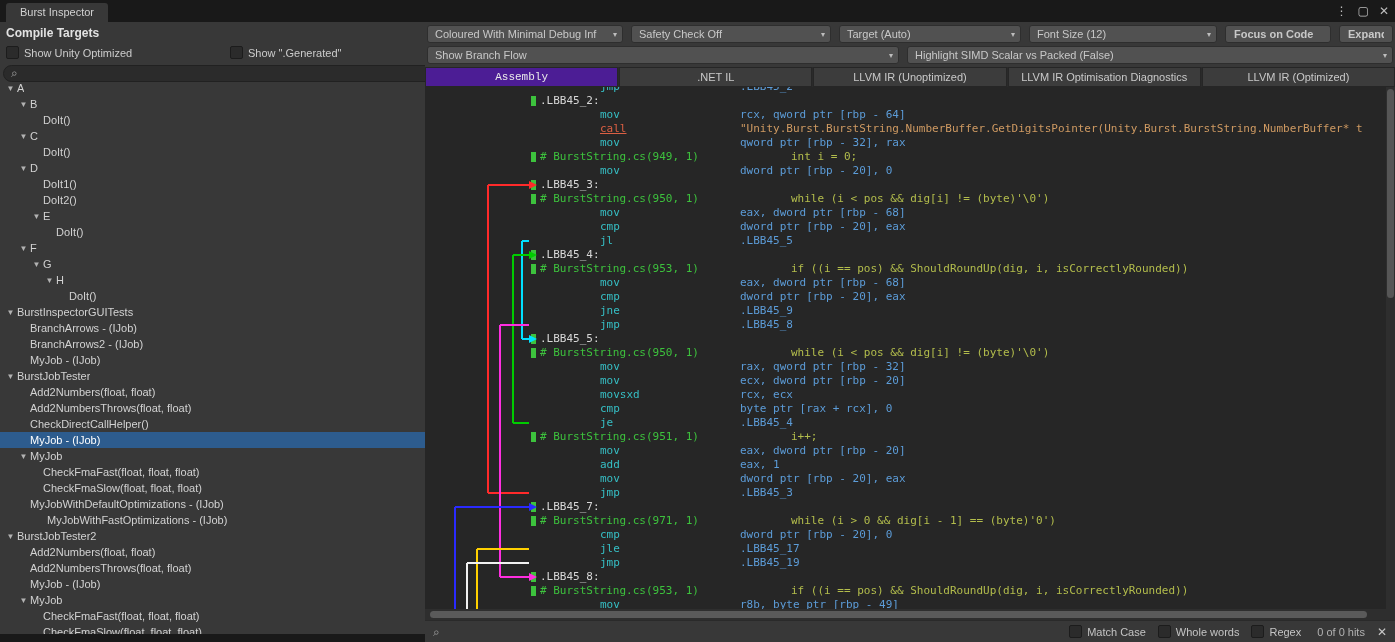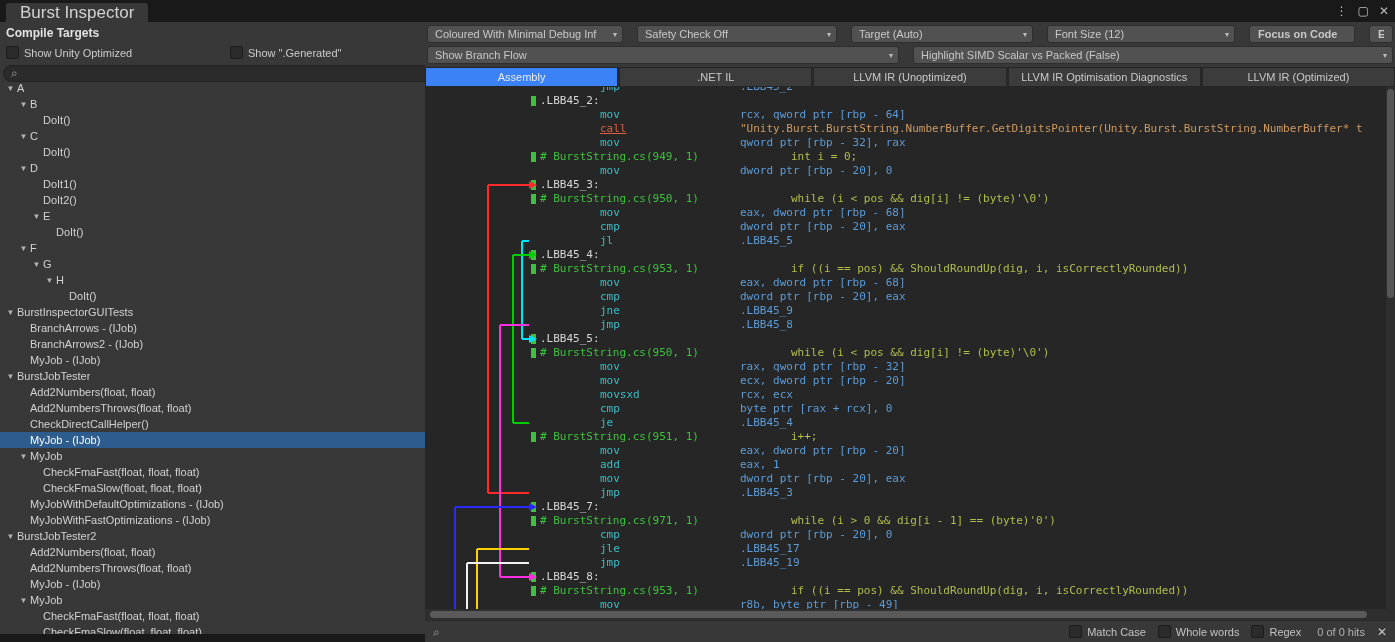--- a/index.html
+++ b/index.html
@@ -2,21 +2,21 @@
 <html><head>
 <meta charset="utf-8">
 <style>
   * { box-sizing: border-box; margin: 0; padding: 0; }
   html,body { width:1395px; height:642px; overflow:hidden; }
   body { background:#191919; font-family:"Liberation Sans",sans-serif; -webkit-font-smoothing:antialiased; }
 
   
   .titlebar { position:absolute; left:0; top:0; right:0; height:22px; background:#191919; }
   .doc-tab { position:absolute; left:6px; top:3px; height:19px; background:#383838; border-radius:3px 3px 0 0;
-             padding:0 14px; color:#d2d2d2; font-size:17px; line-height:19px; }
+             padding:0 14px; color:#d2d2d2; font-size:11px; line-height:19px; }
   .win-controls { position:absolute; right:6px; top:0; height:22px; display:flex; align-items:center; gap:10px;
                   color:#bdbdbd; font-size:12px; }
   .win-controls span { cursor:default; }
 
   
   .main { position:absolute; top:22px; left:0; right:0; bottom:0; }
 
   
   .left-panel { position:absolute; left:0; top:0; width:472px; bottom:8px; background:#383838; overflow:hidden; }
   .panel-title { font-weight:bold; color:#e2e2e2; font-size:12px; padding:4px 6px 2px; }
@@ -35,42 +35,42 @@
   .tree-label { overflow:hidden; text-overflow:clip; }
 
   .tree-scroll { position:absolute; right:1px; top:58px; width:12px; bottom:0; }
   .ts-arrow { position:absolute; left:0; width:12px; height:12px; font-size:7px; color:#8f8f8f; text-align:center; line-height:12px; }
   .ts-up { top:0; } .ts-down { bottom:0; }
   .ts-thumb { position:absolute; left:2px; right:2px; top:13px; bottom:13px; background:#575757; border-radius:4px; }
 
   
   .right-panel { position:absolute; left:425px; top:0; right:0; bottom:0; background:#383838;
                  display:flex; flex-direction:column; }
-  .toolbar-row { display:flex; gap:14px; padding:0 2px; height:19px; flex:none; }
+  .toolbar-row { display:flex; gap:8px; padding:0 2px; height:19px; flex:none; }
   #toolbar1 { margin-top:3px; }
   #toolbar2 { margin-top:2px; }
   .dropdown, .tbtn { background:#515151; border:1px solid #2e2e2e; border-radius:3px; height:18px;
                      display:flex; align-items:center; font-size:11px; color:#c8c8c8; overflow:hidden; }
   .dropdown { padding:0 5px 0 7px; }
   .tbtn { justify-content:center; padding:0 8px;font-weight:bold; }
   .ddlabel { flex:1; white-space:nowrap; overflow:hidden; }
   .dd-arrow { flex:none; margin-left:4px; font-size:8px; color:#bdbdbd; }
   #toolbar1 > :nth-child(1){ width:196px; flex:none; }
   #toolbar1 > :nth-child(2){ width:200px; flex:none; }
   #toolbar1 > :nth-child(3){ width:182px; flex:none; }
   #toolbar1 > :nth-child(4){ width:188px; flex:none; }
   #toolbar1 > :nth-child(5){ width:106px; flex:none; }
   #toolbar1 > :nth-child(6){ flex:1; }
   #toolbar2 > :nth-child(1){ width:472px; flex:none; }
   #toolbar2 > :nth-child(2){ flex:1; }
 
   .view-tabs { display:flex; margin-top:2px; height:20px; flex:none; background:#2a2a2a; gap:1px; }
   .vtab { flex:1; background:#3c3c3c; border:1px solid #262626; color:#c9c9c9; font-size:11px;
           display:flex; align-items:center; justify-content:center; white-space:nowrap; overflow:hidden; }
-  .vtab.sel { background:#3b82f6; color:#eaeaea; }
+  .vtab.sel { background:#4c1d95; color:#eaeaea;font-family:Liberation Mono, monospace; }
 
   
   .code-area { flex:1; position:relative; background:#262626; overflow:hidden; }
   .code-lines { position:absolute; left:0; top:-7px; right:9px; font-family:"DejaVu Sans Mono",monospace; font-size:11px; }
   .cl { height:14px; line-height:14px; position:relative; overflow:visible; }
   .marker { position:absolute; left:106px; top:2px; width:5px; height:10px; background:#3dc23d; }
   .clabel { position:absolute; left:115px; color:#d8d8d8; white-space:pre; }
   .cfile  { position:absolute; left:115px; color:#3dc23d; white-space:pre; }
   .csrc   { position:absolute; left:338px; color:#b3bd4c; white-space:pre;margin-left:28px; }
   .cop    { position:absolute; left:175px; color:#36bfc5; white-space:pre; }
@@ -228,21 +228,21 @@
           <span class="tree-label">CheckFmaFast(float, float, float)</span>
         </div>
         <div class="tree-row" style="padding-left: 30px;">
           <span class="fold"></span>
           <span class="tree-label">CheckFmaSlow(float, float, float)</span>
         </div>
         <div class="tree-row" style="padding-left: 17px;">
           <span class="fold"></span>
           <span class="tree-label">MyJobWithDefaultOptimizations - (IJob)</span>
         </div>
-        <div class="tree-row" style="padding-left: 17px;">
+        <div class="tree-row" style="padding-left: 34px;">
           <span class="fold"></span>
           <span class="tree-label">MyJobWithFastOptimizations - (IJob)</span>
         </div>
         <div class="tree-row" style="padding-left: 4px;">
           <span class="fold">▼</span>
           <span class="tree-label">BurstJobTester2</span>
         </div>
         <div class="tree-row" style="padding-left: 17px;">
           <span class="fold"></span>
           <span class="tree-label">Add2Numbers(float, float)</span>

